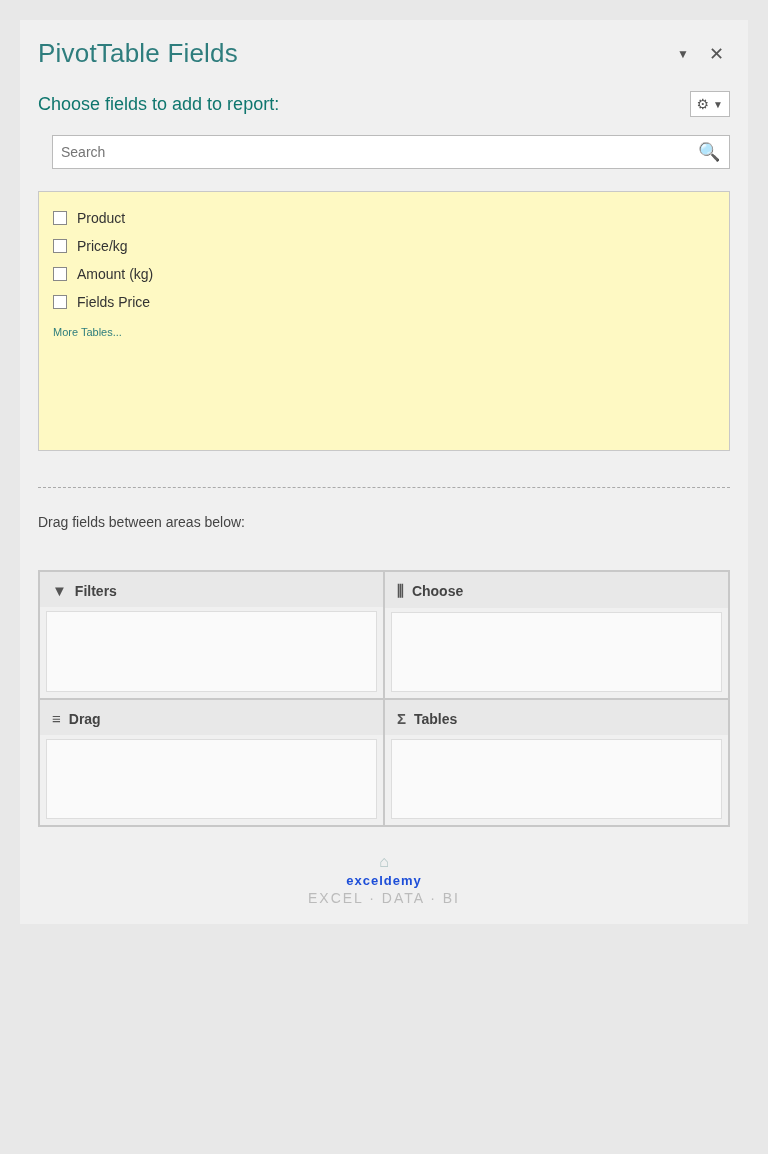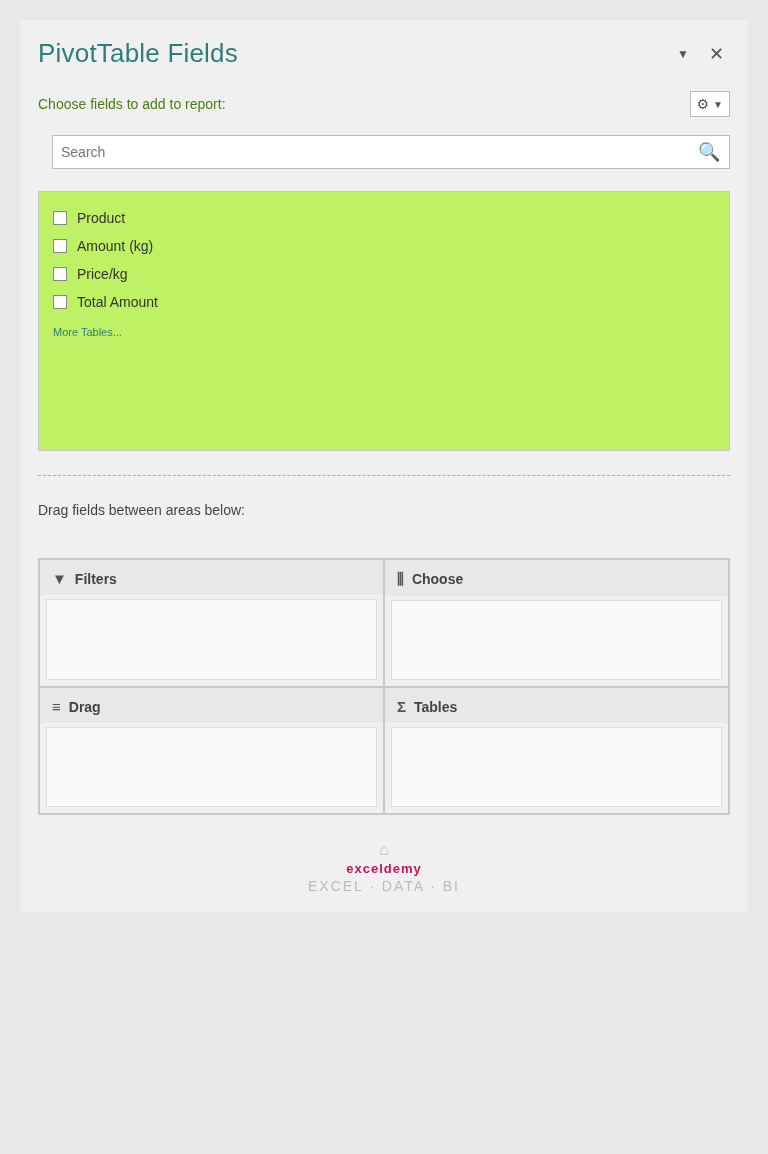--- a/index.html
+++ b/index.html
@@ -58,22 +58,22 @@
       padding: 2px 6px;
       font-weight: 300;
     }
     .choose-label-row {
       display: flex;
       align-items: center;
       justify-content: space-between;
       margin-bottom: 10px;
     }
     .choose-label {
-      font-size: 14px;
-      color: #4d7c0f;
+      font-size: 18px;
+      color: #0f766e;
       text-align: right;
     }
     .gear-btn {
       background: #fff;
       border: 1px solid #bbb;
       cursor: pointer;
       padding: 4px 6px;
       display: flex;
       align-items: center;
       gap: 4px;
@@ -101,24 +101,24 @@
       font-size: 14px;
       color: #888;
       flex: 1;
       background: transparent;
     }
     .search-icon {
       font-size: 18px;
       color: #555;
     }
     .fields-list-container {
-      background: #bef264;
+      background: #fef9c3;
       border: 1px solid #c8c8c8;
       padding: 12px 14px 20px 14px;
-      margin-bottom: 16px;
+      margin-bottom: 28px;
       min-height: 260px;
     }
     .field-item {
       display: flex;
       align-items: center;
       gap: 10px;
       padding: 6px 0;
       cursor: pointer;
     }
     .field-checkbox {
@@ -191,21 +191,21 @@
       color: #999;
       font-size: 11px;
       display: flex;
       flex-direction: column;
       align-items: center;
       gap: 2px;
     }
     .watermark-logo {
       font-size: 13px;
       font-weight: 700;
-      color: #be185d;
+      color: #1d4ed8;
       letter-spacing: 1px;
     }
     .watermark-sub {
       font-size: 14px;
       color: #bbb;
       letter-spacing: 2px;
     }
     .house-icon {
       font-size: 16px;
       color: #b0c4c4;
@@ -239,29 +239,29 @@
     </div>
   </div>
 
   <div class="fields-list-container">
     <div class="field-item">
       <div class="field-checkbox"></div>
       <span class="field-label">Product</span>
     </div>
     <div class="field-item">
       <div class="field-checkbox"></div>
-      <span class="field-label">Amount (kg)</span>
+      <span class="field-label">Price/kg</span>
     </div>
     <div class="field-item">
       <div class="field-checkbox"></div>
-      <span class="field-label">Price/kg</span>
+      <span class="field-label">Amount (kg)</span>
     </div>
     <div class="field-item">
       <div class="field-checkbox"></div>
-      <span class="field-label">Total Amount</span>
+      <span class="field-label">Fields Price</span>
     </div>
     <div class="more-tables-link">More Tables...</div>
   </div>
 
   <hr class="divider-dotted">
 
   <div class="drag-section-label">Drag fields between areas below:</div>
 
   <div class="areas-grid">
 

